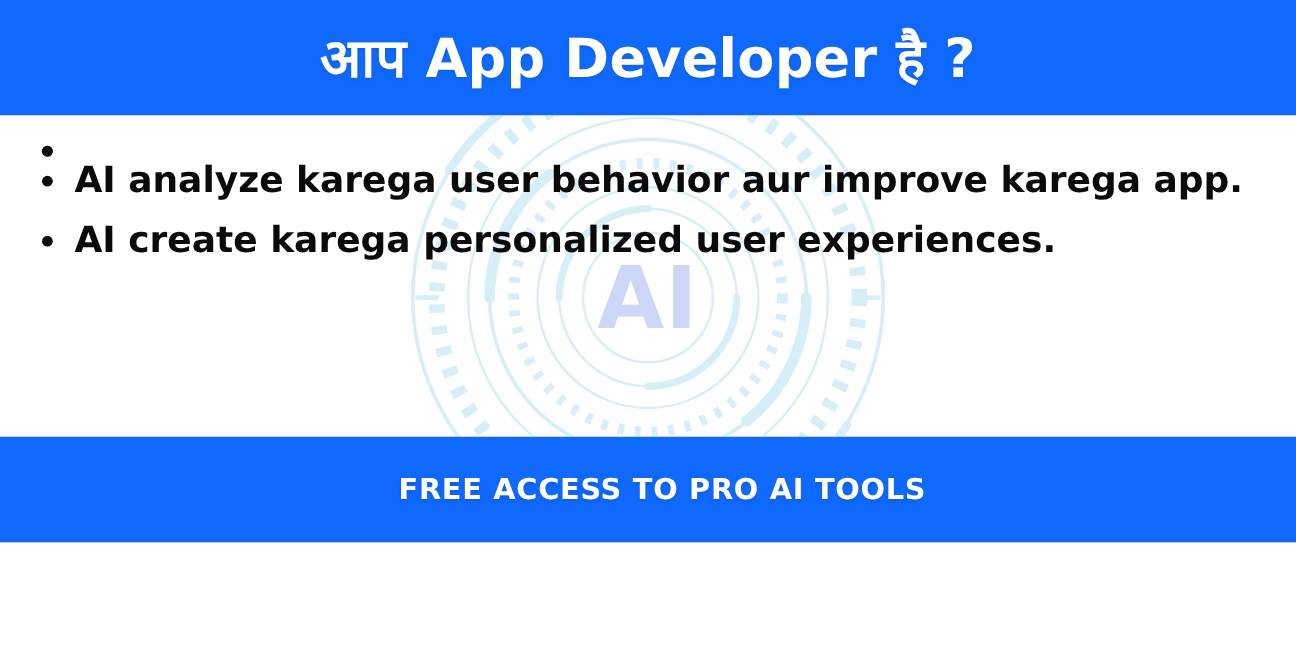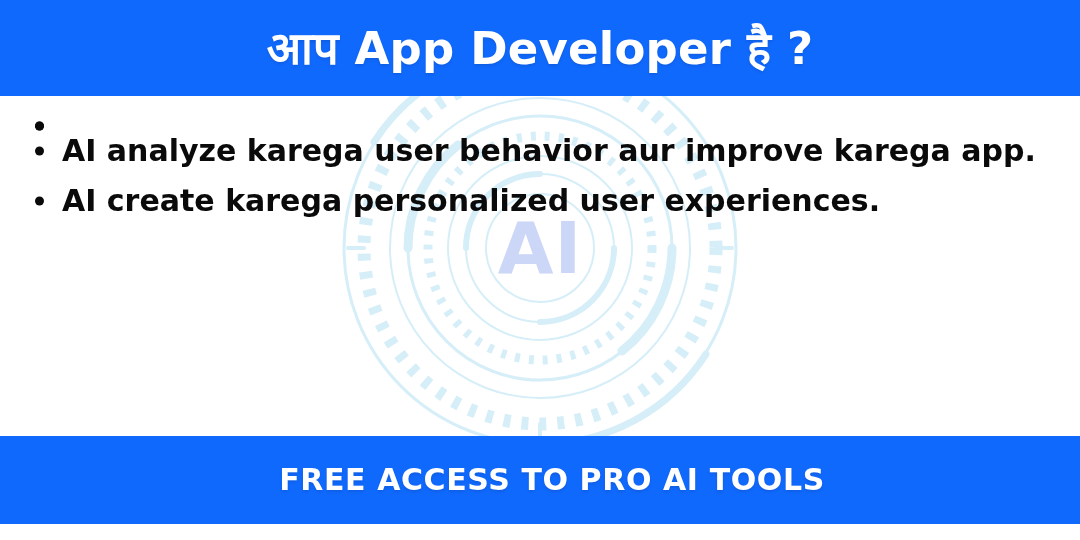--- a/index.html
+++ b/index.html
@@ -11,21 +11,21 @@
     background:#ffffff;
   }
 
   body {
     font-family:"DejaVu Sans","Liberation Sans",sans-serif;
   }
 
   #poster {
     position:relative;
     width:1080px;
-    height:524px;
+    height:452px;
     background:#eab308;
     display:flex;
     flex-direction:column;
     overflow:hidden;
   }
 
   
   .band-top {
     position:relative;
     z-index:4;
@@ -106,21 +106,21 @@
     width:100%;
     height:88px;
     background:var(--brand,#1069fd);
     display:flex;
     align-items:center;
     justify-content:center;
     flex:0 0 88px;
   }
   .band-bottom .cta {
     color:#ffffff;
-    font-size:30px;
+    font-size:24px;
     font-weight:700;
     letter-spacing:0.6px;
     line-height:1;
     white-space:nowrap;
     text-shadow:0 2px 3px rgba(0,0,0,0.10);
     margin-left:24px;
   }
 </style>
 </head>
 <body>

